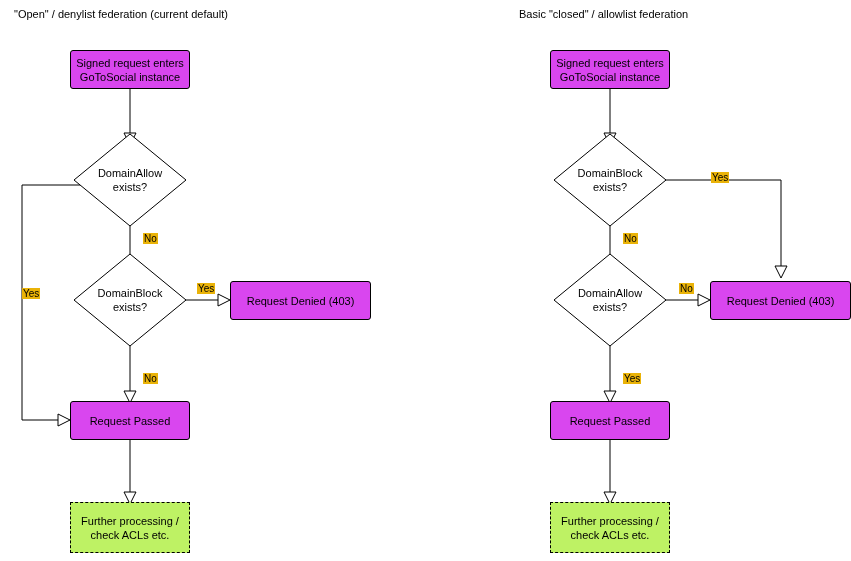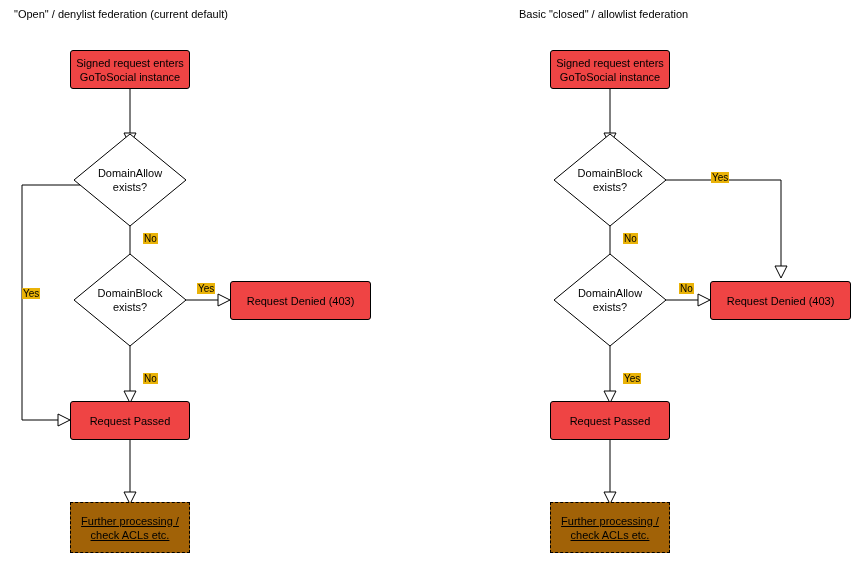--- a/index.html
+++ b/index.html
@@ -30,28 +30,27 @@
     display: flex;
     align-items: center;
     justify-content: center;
     text-align: center;
     font-size: 11px;
     line-height: 14px;
     color: #000000;
   }
   .node.box {
     border: 1px solid #000000;
-    background: #ef4444;
+    background: #d946ef;
     border-radius: 3px;
   }
   .node.dashed {
     border: 1px dashed #000000;
-    background: #a16207;
+    background: #bef264;
     border-radius: 0;
-    text-decoration: underline;
   }
   .diamond-wrap {
     position: absolute;
   }
   .diamond-wrap svg {
     position: absolute;
     left: 0;
     top: 0;
     overflow: visible;
   }

